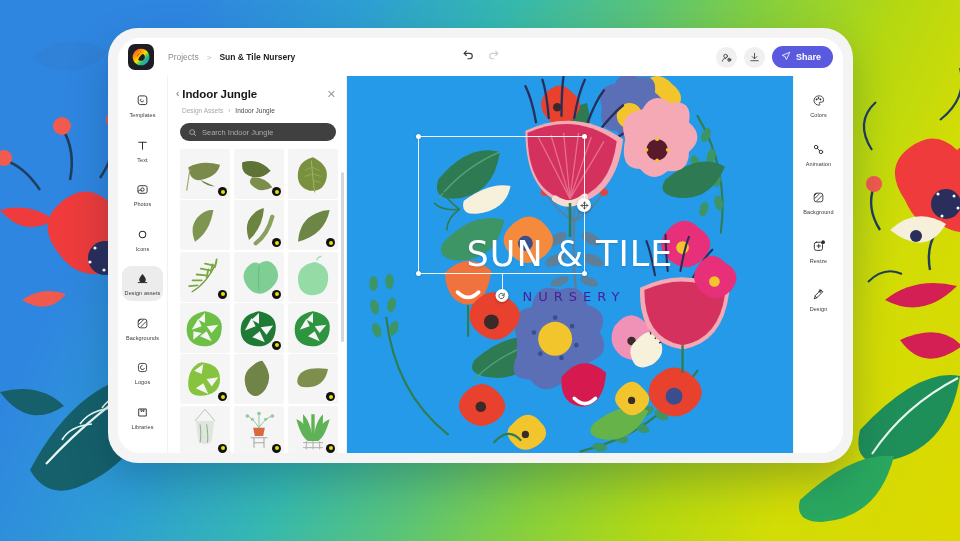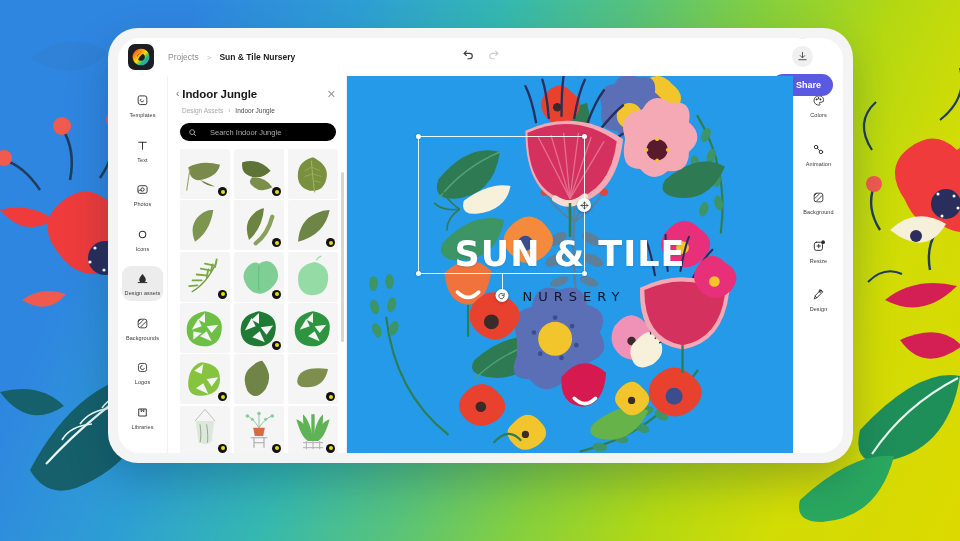--- a/index.html
+++ b/index.html
@@ -49,21 +49,21 @@
     flex:0 0 26px;
   }
   .breadcrumb-top{display:flex;align-items:center;margin-left:14px;gap:8px;}
   .bc-link{font-size:8.5px;color:#8d8d8d;}
   .bc-sep{font-size:8px;color:#b9b9b9;}
   .bc-current{font-size:8.5px;color:#1d1d1d;font-weight:bold;text-align:center;}
   .undo-redo{
     position:absolute;left:50%;transform:translateX(-50%);
     display:flex;gap:12px;align-items:center;
   }
-  .topright{margin-left:auto;display:flex;align-items:center;gap:7px;flex-direction:column;}
+  .topright{margin-left:auto;display:flex;align-items:center;gap:7px;}
   .round-btn{
     width:21px;height:21px;border-radius:50%;background:#f0f0f0;
     display:flex;align-items:center;justify-content:center;
   }
   .share-btn{
     height:22px;border-radius:11px;background:#5a5ae0;color:#fff;
     display:flex;align-items:center;gap:5px;padding:0 12px 0 9px;
     font-size:9px;font-weight:bold;
   }
 
@@ -89,22 +89,22 @@
     border-right:1px solid #eee;min-height:0;position:relative;
   }
   .panel-head{display:flex;align-items:center;padding:12px 10px 4px 8px;}
   .back-chev{font-size:10px;color:#6d6d6d;margin-right:3px;line-height:1;}
   .panel-title{font-size:11.5px;font-weight:bold;color:#17171a;letter-spacing:-.1px;}
   .panel-close{margin-left:auto;font-size:11px;color:#9a9a9a;line-height:1;}
   .panel-bc{display:flex;align-items:center;gap:5px;padding:3px 10px 0 14px;}
   .pbc{font-size:6.5px;color:#a8a8a8;}
   .pbc.cur{color:#4a4a4a;}
   .searchbox{
-    margin:9px 10px 6px 12px;height:18px;border-radius:9px;background:#000000;
-    display:flex;align-items:center;gap:13px;padding:0 8px;
+    margin:9px 10px 6px 12px;height:18px;border-radius:9px;background:#404040;
+    display:flex;align-items:center;gap:5px;padding:0 8px;
   }
   .search-ph{font-size:7.5px;color:#a9a9a9;}
   .grid{
     flex:1;overflow:hidden;display:grid;
     grid-template-columns:repeat(3,1fr);gap:4px;
     padding:2px 8px 0 12px;align-content:start;
   }
   .cell{
     position:relative;aspect-ratio:1/1;background:#f4f5f4;border-radius:2px;
     display:flex;align-items:center;justify-content:center;overflow:hidden;
@@ -119,27 +119,27 @@
     border-radius:2px;background:#d6d6d6;
   }
 
   
   .canvaswrap{flex:1;min-width:0;position:relative;background:#fff;}
   .canvas{position:absolute;inset:0;background:#249ae8;overflow:hidden;}
 
   
   .d-title{
     position:absolute;left:0;right:0;top:42%;text-align:center;
-    color:#fff;font-size:35px;font-weight:bold;letter-spacing:1px;
+    color:#fff;font-size:35px;font-weight:normal;letter-spacing:1px;
     font-family:"DejaVu Sans", sans-serif;
     text-shadow:0 1px 2px rgba(0,60,110,.18);
   }
   .d-sub{
     position:absolute;left:8px;right:0;top:56.5%;text-align:center;
-    color:#0f172a;font-size:13px;letter-spacing:6px;font-weight:normal;
+    color:#4c1d95;font-size:13px;letter-spacing:6px;font-weight:normal;
     font-family:"DejaVu Sans", sans-serif;
   }
 
   
   .selection{
     position:absolute;left:16%;top:16%;width:37%;height:36%;
     border:1px solid rgba(255,255,255,.95);
   }
   .hdl{position:absolute;width:5px;height:5px;border-radius:50%;background:#fff;
        box-shadow:0 0 2px rgba(0,0,0,.3);}

